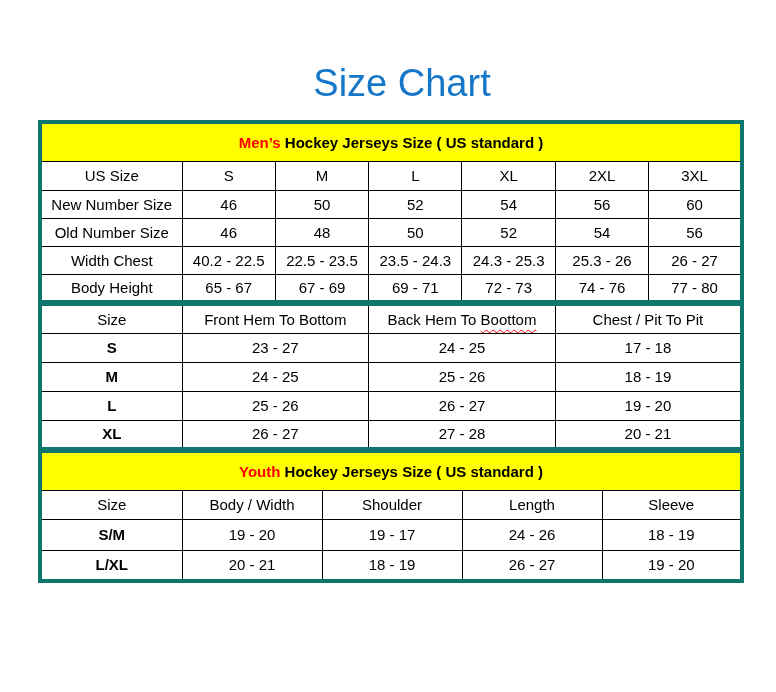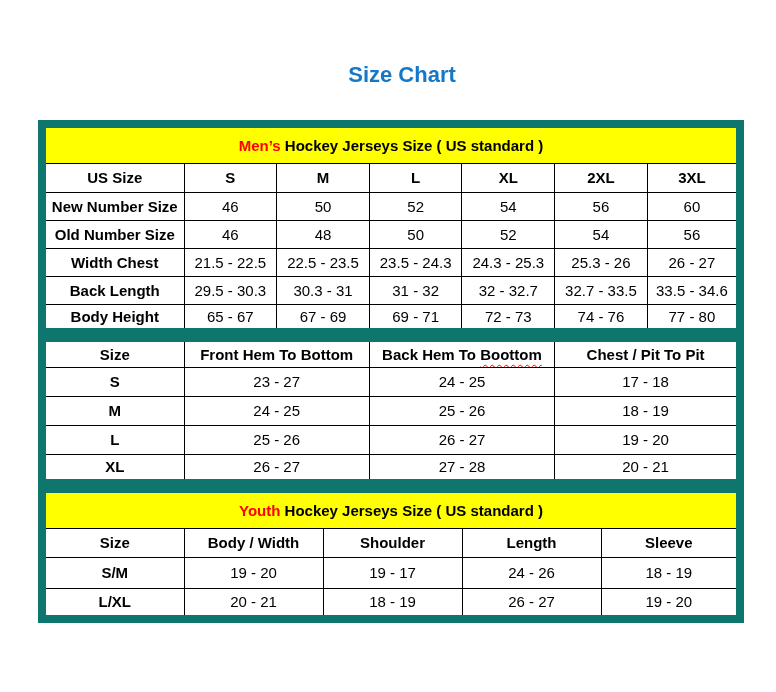--- a/index.html
+++ b/index.html
@@ -12,36 +12,36 @@
   .page {
     position: relative;
     width: 776px;
     height: 692px;
     overflow: hidden;
     background: #ffffff;
   }
   .title {
     padding-top: 62px;
     text-align: center;
-    font-size: 22px;
-    font-weight: bold;
+    font-size: 38px;
+    font-weight: normal;
     color: var(--title-blue, #1577c8);
     padding-left: 28px;
   }
   .tables {
     position: absolute;
     left: 38px;
     top: 120px;
     width: 706px;
   }
   table.size-table {
     width: 706px;
     border-collapse: collapse;
     table-layout: fixed;
-    border: 8px solid #0f766e;
+    border: 4px solid #0f766e;
   }
   table.size-table + table.size-table { margin-top: -2px; }
   table.size-table th,
   table.size-table td {
     border: 1px solid #000;
     text-align: center;
     vertical-align: middle;
     font-size: 15px;
     padding: 0 2px;
     overflow: hidden;
@@ -49,23 +49,23 @@
   }
   th.band {
     background: var(--band-yellow, #ffff00);
     font-size: 17px;
     font-weight: bold;
     height: 39px;
     border: 2px solid #000;
   }
   th.band .hl { color: var(--accent-red, #ff0000); }
   tr.colhead-row { height: 29px; }
-  tr.colhead-row th { font-weight: bold; }
+  tr.colhead-row th { font-weight: normal; }
   table.size-table tbody tr { height: 28px; }
-  table.size-table.mens tbody th { font-weight: bold; }
+  table.size-table.mens tbody th { font-weight: normal; }
   table.size-table.womens tbody tr { height: 29px; }
   table.size-table.youth tbody tr { height: 31px; }
   col.col-first { width: 142px; }
   .squiggle {
     text-decoration: underline;
     text-decoration-style: wavy;
     text-decoration-color: var(--accent-red, #ff0000);
     text-decoration-thickness: 1px;
     text-underline-offset: 4px;
     text-decoration-skip-ink: none;
@@ -115,35 +115,26 @@
             <th>Old Number Size</th>
             <td>46</td>
             <td>48</td>
             <td>50</td>
             <td>52</td>
             <td>54</td>
             <td>56</td>
           </tr>
           <tr>
             <th>Width Chest</th>
-            <td>21.5 - 22.5</td>
+            <td>40.2 - 22.5</td>
             <td>22.5 - 23.5</td>
             <td>23.5 - 24.3</td>
             <td>24.3 - 25.3</td>
             <td>25.3 - 26</td>
             <td>26 - 27</td>
-          </tr>
-          <tr>
-            <th>Back Length</th>
-            <td>29.5 - 30.3</td>
-            <td>30.3 - 31</td>
-            <td>31 - 32</td>
-            <td>32 - 32.7</td>
-            <td>32.7 - 33.5</td>
-            <td>33.5 - 34.6</td>
           </tr>
           <tr>
             <th>Body Height</th>
             <td>65 - 67</td>
             <td>67 - 69</td>
             <td>69 - 71</td>
             <td>72 - 73</td>
             <td>74 - 76</td>
             <td>77 - 80</td>
           </tr>

